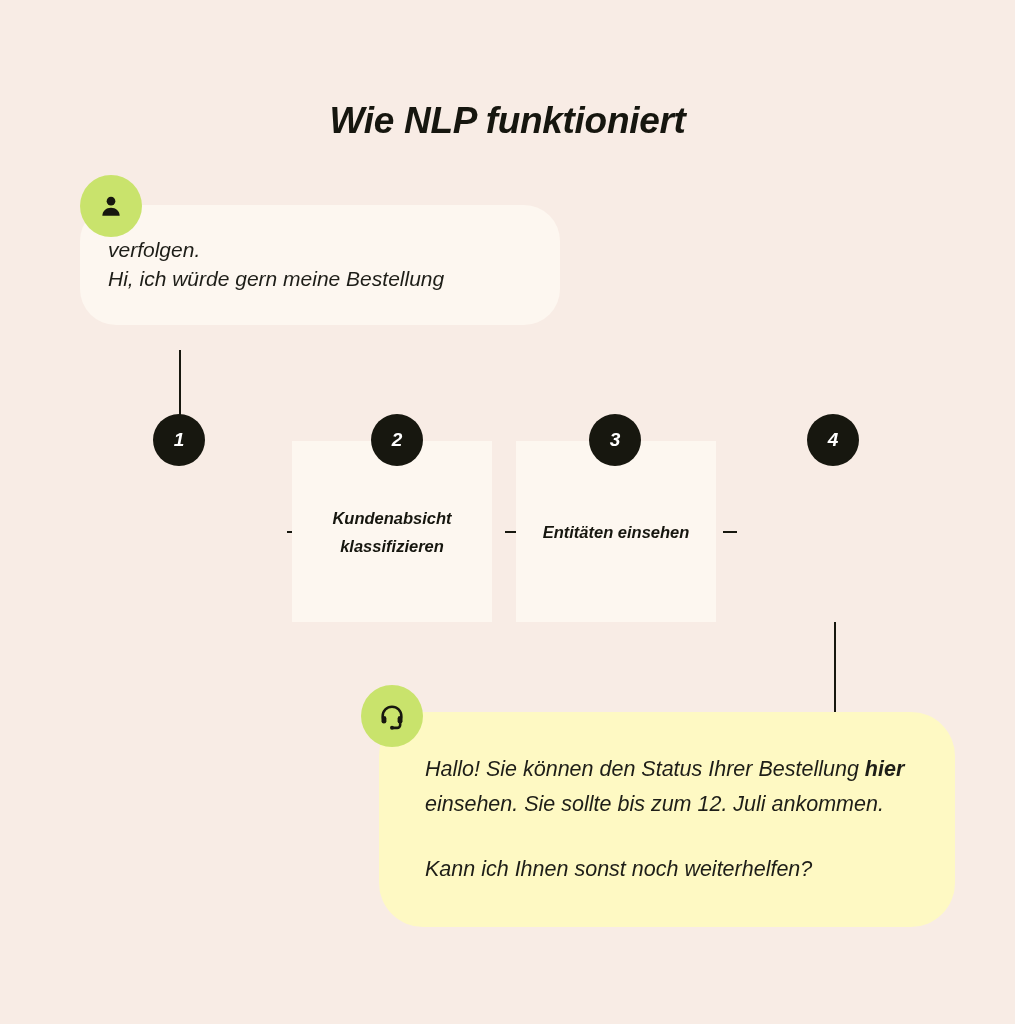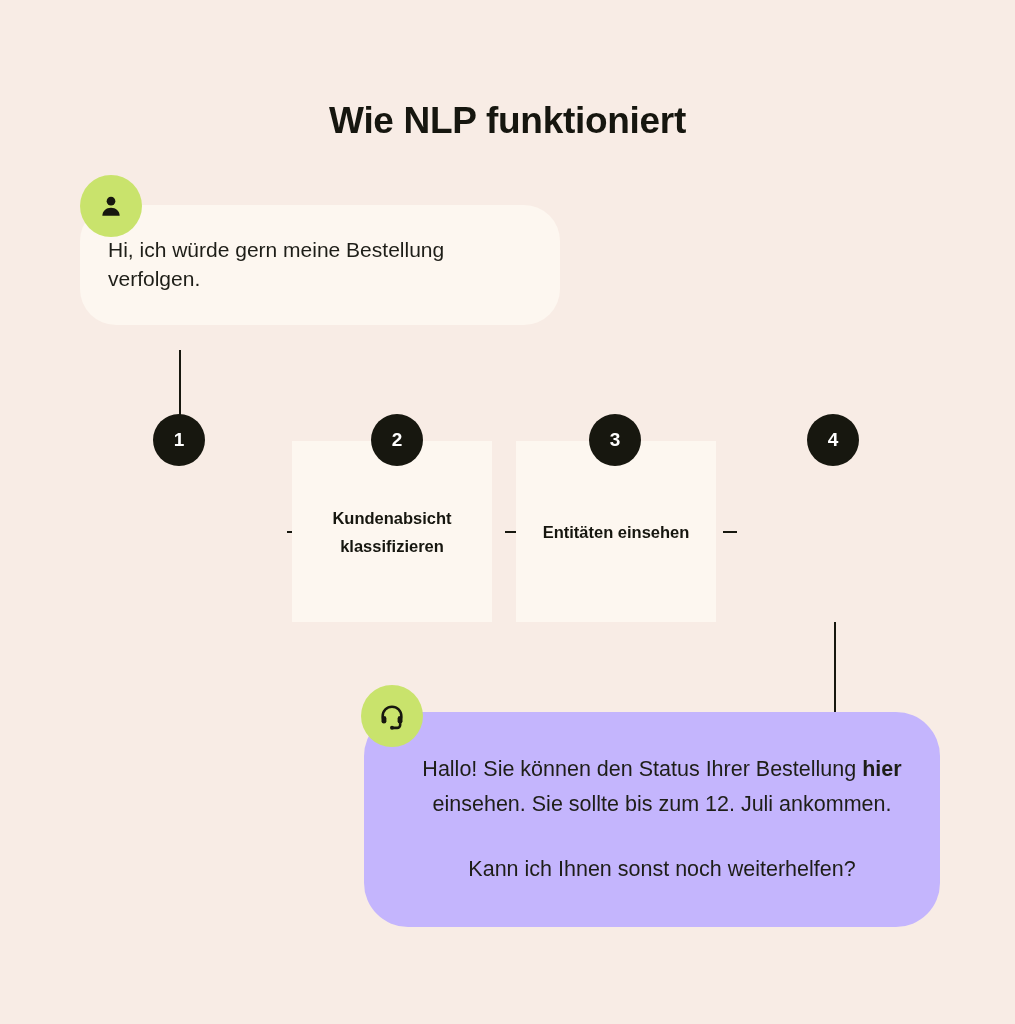--- a/index.html
+++ b/index.html
@@ -13,20 +13,21 @@
     font-family: "Liberation Sans", sans-serif;
     color: #1a1a17;
     overflow: hidden;
     position: relative;
   }
 
   .canvas {
     position: relative;
     width: 1015px;
     height: 848px;
+    font-style: italic;
   }
 
   
   .title {
     position: absolute;
     top: 100px;
     left: 0;
     width: 1015px;
     text-align: center;
     font-size: 37px;
@@ -136,28 +137,28 @@
     display: flex;
     align-items: center;
     justify-content: center;
     top: 414px;
     z-index: 6;
   }
 
   
   .agent-bubble {
     position: absolute;
-    left: 364px;
+    left: 379px;
     top: 712px;
     width: 576px;
-    background: #c4b5fd;
+    background: #fef9c3;
     border-radius: 44px;
     padding: 40px 26px 40px 46px;
     box-sizing: border-box;
-    text-align: center;
+    text-align: left;
   }
   .agent-bubble .para {
     font-size: 21.5px;
     line-height: 35px;
     color: #1e1e18;
   }
   .agent-bubble .gap {
     height: 30px;
   }
   .agent-bubble b { font-weight: bold; }
@@ -170,22 +171,22 @@
   <div class="title">Wie NLP funktioniert</div>
 
   <div class="avatar-user">
     <svg width="26" height="26" viewBox="0 0 24 24" aria-hidden="true">
       <circle cx="12" cy="7.5" r="4" fill="#17170f"></circle>
       <path d="M4 21c0-4.4 3.6-7.5 8-7.5s8 3.1 8 7.5z" fill="#17170f"></path>
     </svg>
   </div>
 
   <div class="user-bubble">
+    <div class="line">verfolgen.</div>
     <div class="line">Hi, ich würde gern meine Bestellung</div>
-    <div class="line">verfolgen.</div>
   </div>
 
   <div class="conn-top"></div>
 
   <div class="badge" style="left:153px;">1</div>
 
   <div class="conn-h" style="left:287px;"></div>
 
   <div class="card" style="left:292px;">
     <div class="label">Kundenabsicht klassifizieren</div>

